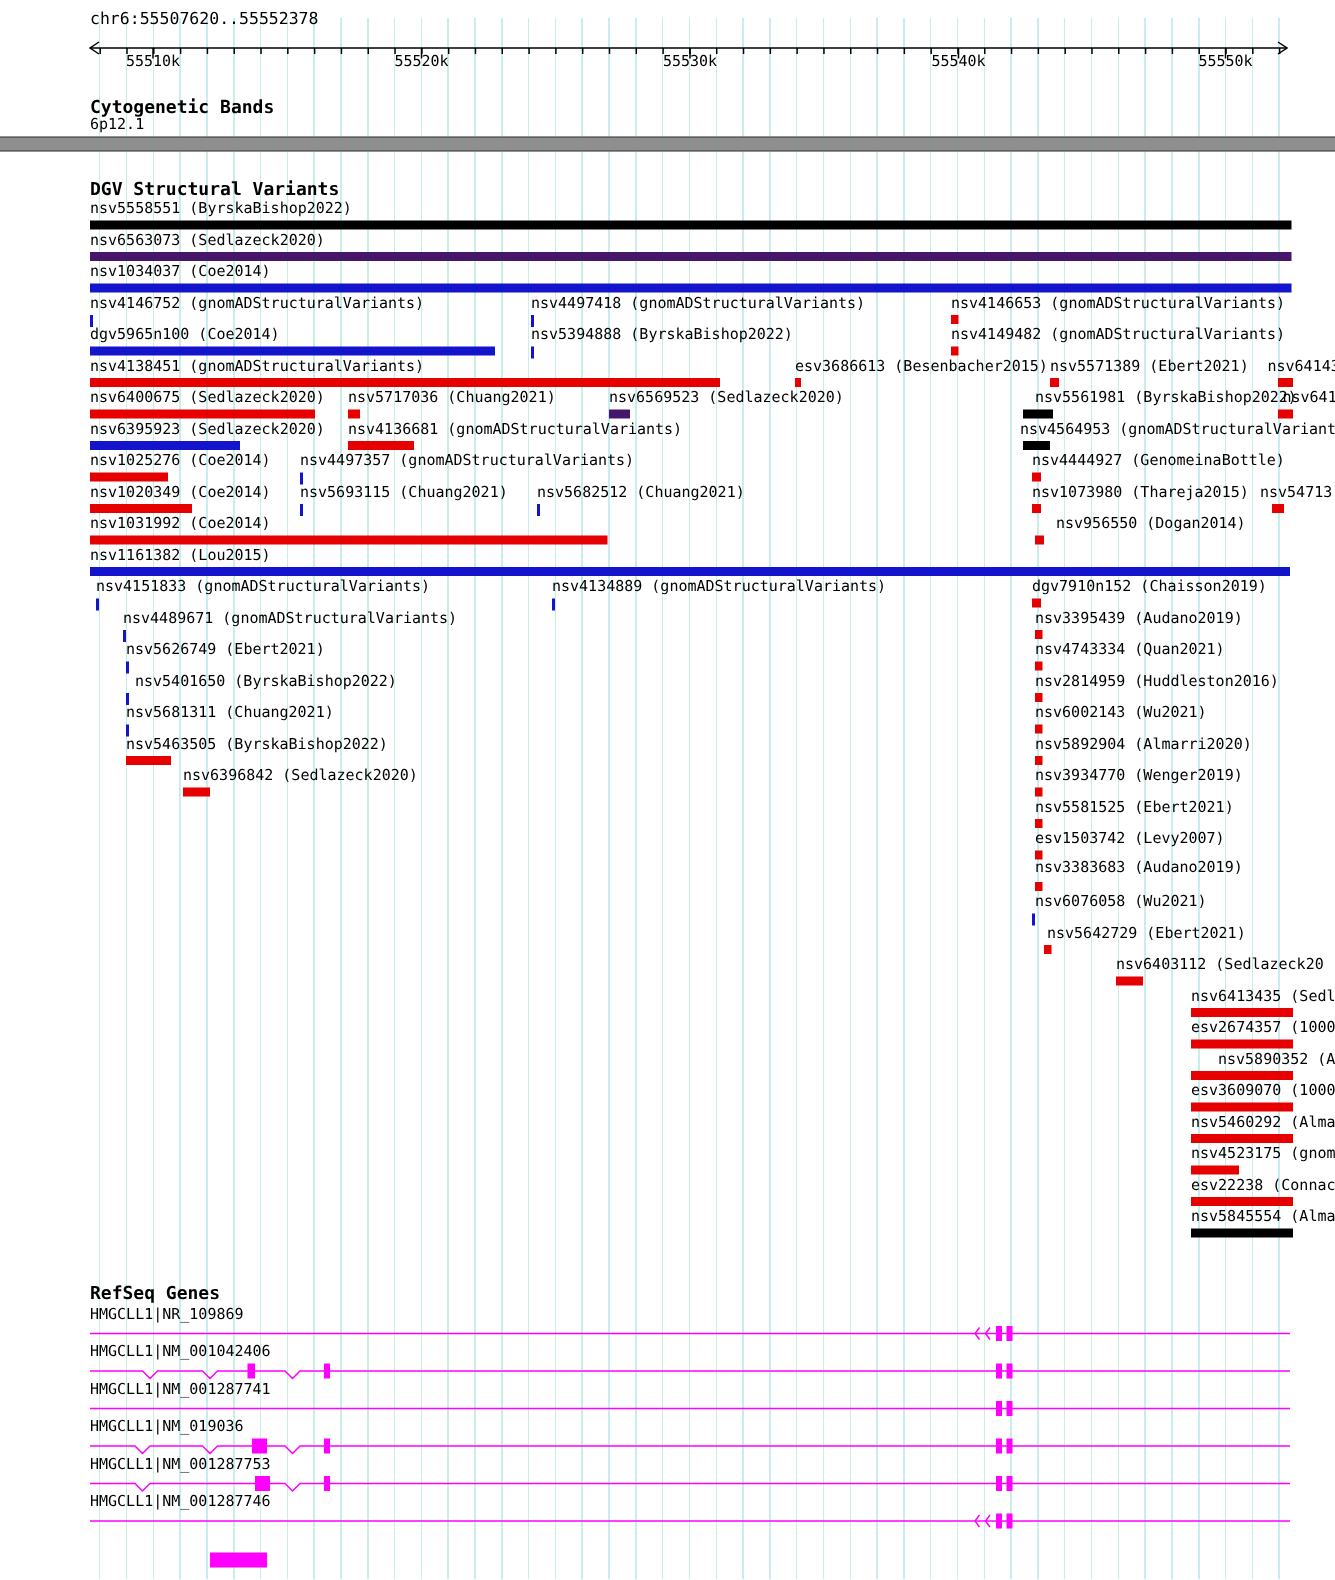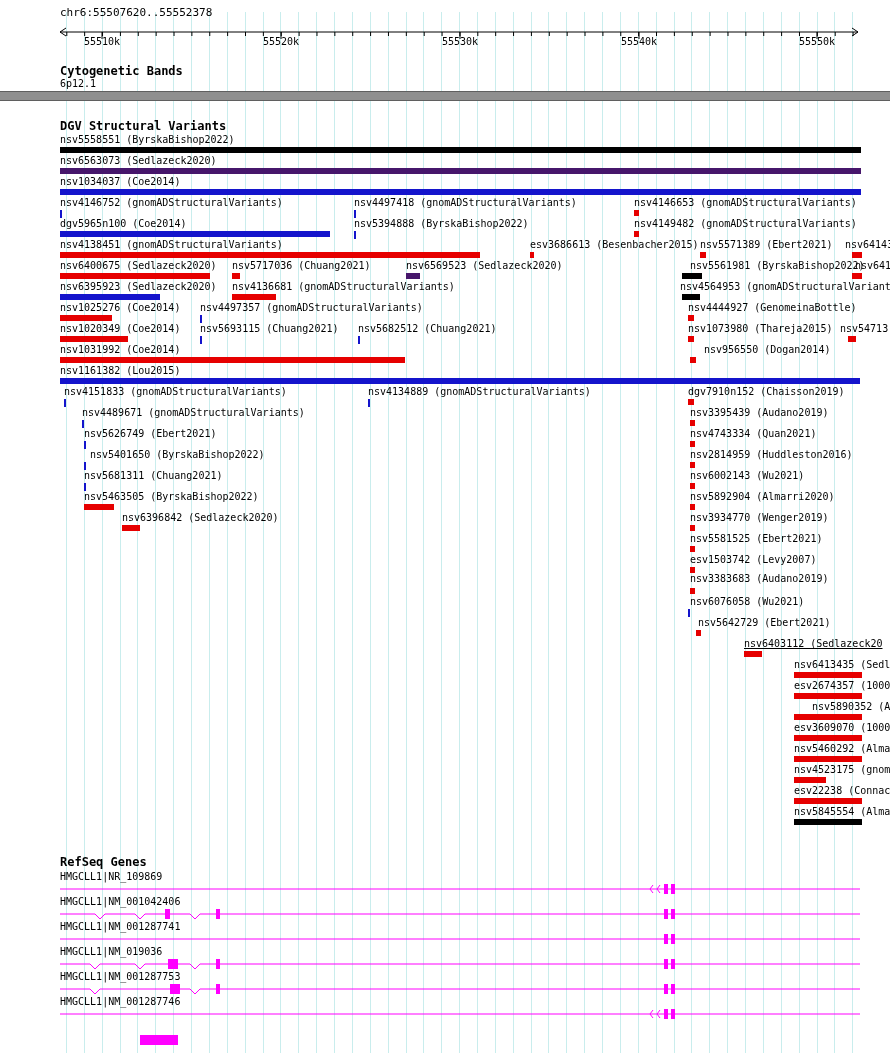--- a/index.html
+++ b/index.html
@@ -189,21 +189,21 @@
       <div class="lbl" style="left: 690px; top: 534px;">nsv5581525 (Ebert2021)</div>
       <div class="glyph" style="left: 690px; top: 546px; width: 5px; height: 6px; background: rgb(230, 0, 0);"></div>
       <div class="lbl" style="left: 690px; top: 555px;">esv1503742 (Levy2007)</div>
       <div class="glyph" style="left: 690px; top: 567px; width: 5px; height: 6px; background: rgb(230, 0, 0);"></div>
       <div class="lbl" style="left: 690px; top: 544px; margin-top: 30px;">nsv3383683 (Audano2019)</div>
       <div class="glyph" style="left: 690px; top: 588px; width: 5px; height: 6px; background: rgb(230, 0, 0);"></div>
       <div class="lbl" style="left: 690px; top: 597px;">nsv6076058 (Wu2021)</div>
       <div class="glyph" style="left: 688px; top: 609px; width: 2px; height: 8px; background: rgb(20, 20, 204);"></div>
       <div class="lbl" style="left: 698px; top: 618px;">nsv5642729 (Ebert2021)</div>
       <div class="glyph" style="left: 696px; top: 630px; width: 5px; height: 6px; background: rgb(230, 0, 0);"></div>
-      <div class="lbl" style="left: 744px; top: 639px; text-decoration: underline;">nsv6403112 (Sedlazeck20</div>
+      <div class="lbl" style="left: 744px; top: 639px;">nsv6403112 (Sedlazeck20</div>
       <div class="glyph" style="left: 744px; top: 651px; width: 18px; height: 6px; background: rgb(230, 0, 0);"></div>
       <div class="lbl" style="left: 794px; top: 660px;">nsv6413435 (Sedl</div>
       <div class="glyph" style="left: 794px; top: 672px; width: 68px; height: 6px; background: rgb(230, 0, 0);"></div>
       <div class="lbl" style="left: 794px; top: 681px;">esv2674357 (1000</div>
       <div class="glyph" style="left: 794px; top: 693px; width: 68px; height: 6px; background: rgb(230, 0, 0);"></div>
       <div class="lbl" style="left: 812px; top: 702px;">nsv5890352 (Alma</div>
       <div class="glyph" style="left: 794px; top: 714px; width: 68px; height: 6px; background: rgb(230, 0, 0);"></div>
       <div class="lbl" style="left: 794px; top: 723px;">esv3609070 (1000</div>
       <div class="glyph" style="left: 794px; top: 735px; width: 68px; height: 6px; background: rgb(230, 0, 0);"></div>
       <div class="lbl" style="left: 794px; top: 744px;">nsv5460292 (Alma</div>

